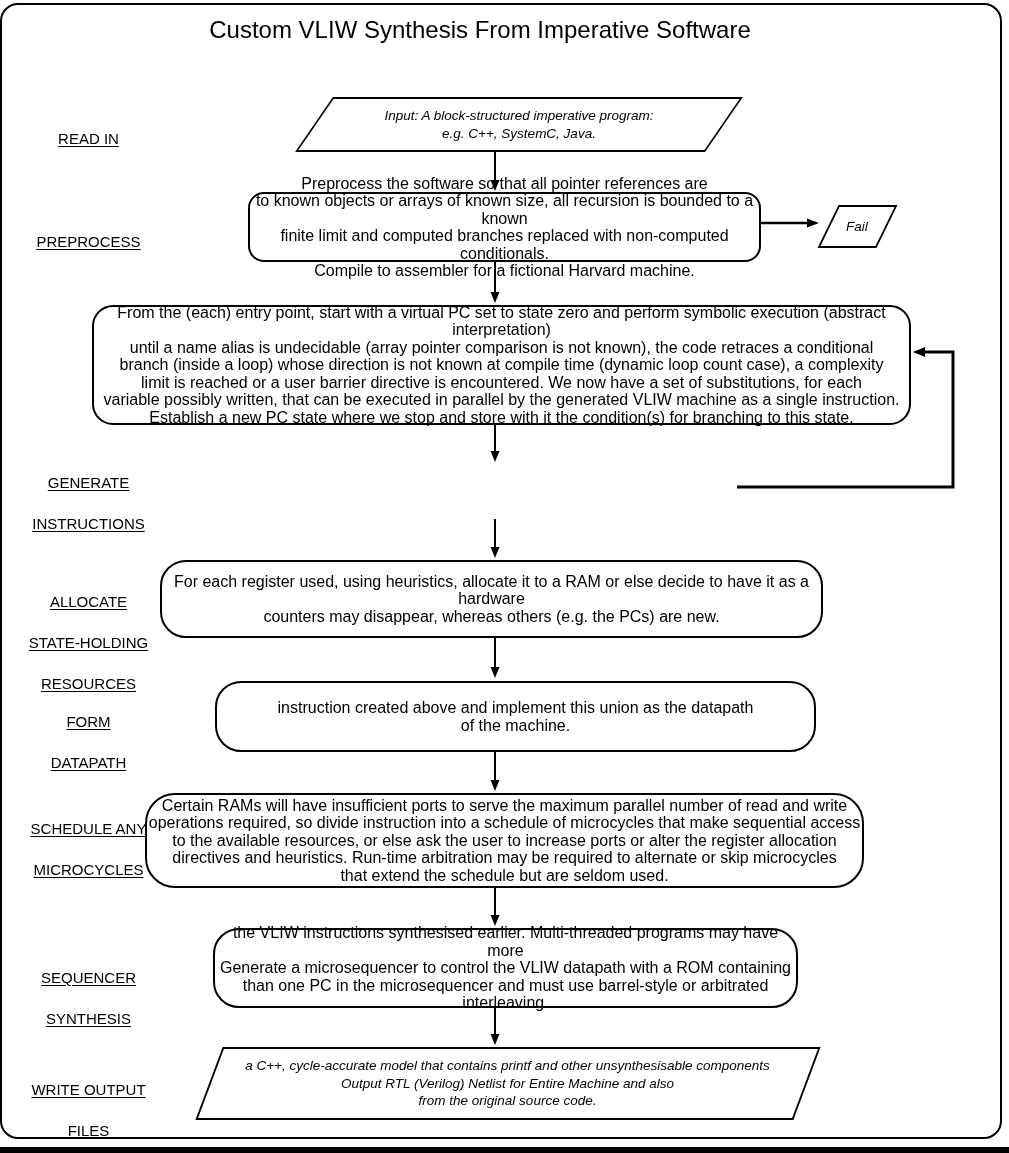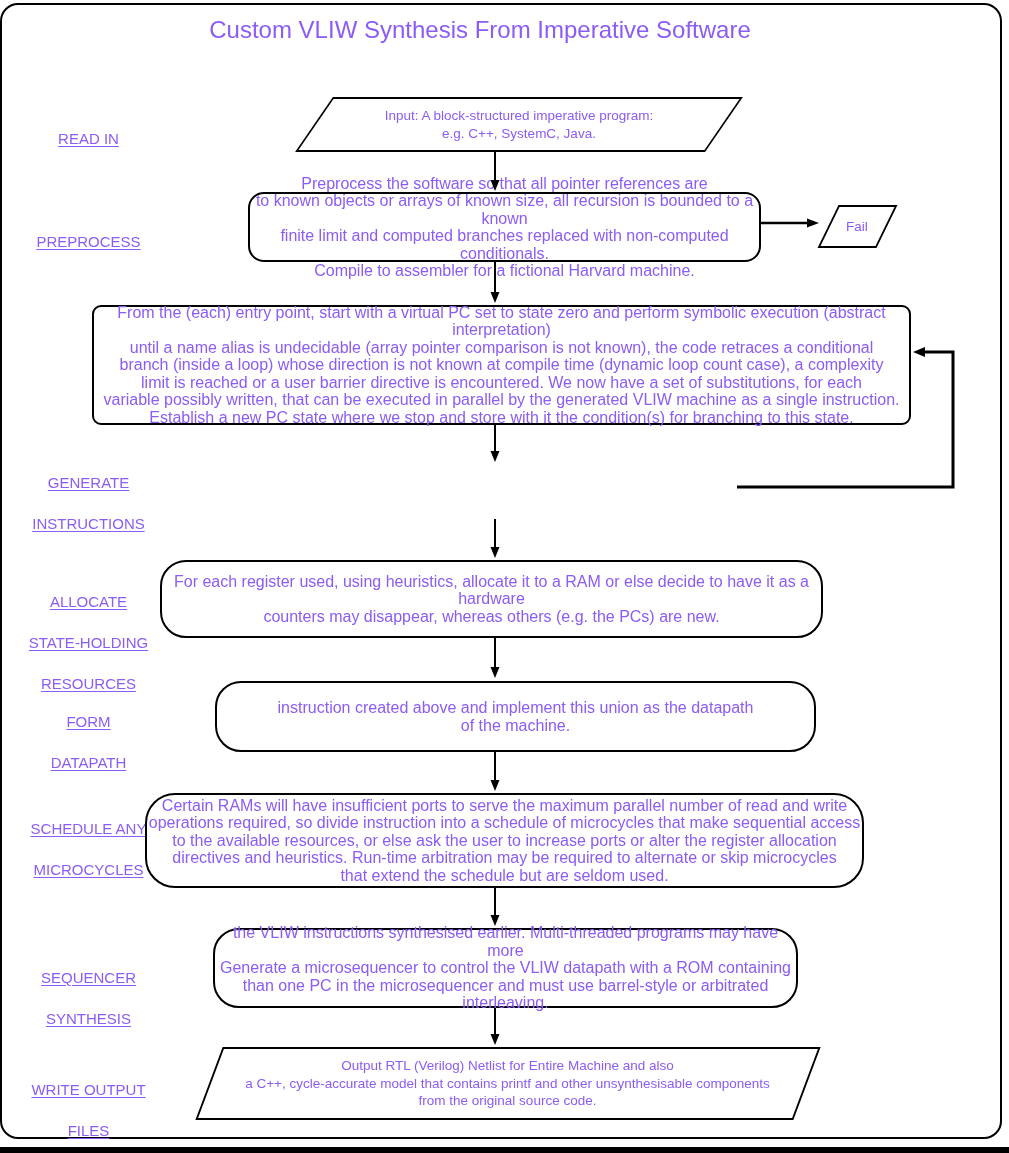--- a/index.html
+++ b/index.html
@@ -1,18 +1,18 @@
 <!DOCTYPE html>
 <html><head>
 <meta charset="utf-8">
 <style>
   html,body { margin:0; padding:0; background:#fff; }
   #canvas {
     position:relative; width:1009px; height:1153px; background:#ffffff;
-    font-family:"Liberation Sans", sans-serif; color:#8b5cf6; overflow:hidden;
+    font-family:"Liberation Sans", sans-serif; color:#000000; overflow:hidden;
   }
   .frame {
     position:absolute; left:0px; top:3px; width:1002px; height:1136px;
     border:2px solid #000; border-radius:18px; box-sizing:border-box;
   }
   .title {
     position:absolute; left:100px; top:16px; width:760px;
     text-align:center; font-size:24px; letter-spacing:0px; white-space:nowrap;
   }
   .credit { position:absolute; left:838px; top:14px; font-size:13px; line-height:16.5px; }
@@ -24,21 +24,21 @@
   .box {
     position:absolute; box-sizing:border-box; border:2px solid #000; background:#fff;
     display:flex; flex-direction:column; justify-content:center;
     text-align:center; font-size:16px; line-height:17.5px;
   }
   .para {
     position:absolute; display:flex; flex-direction:column; justify-content:center;
     text-align:center; font-size:13.5px; line-height:17.5px;
   }
   .para .skew { position:absolute; top:0; bottom:0; border:2px solid #000; box-sizing:border-box; background:#fff; }
-  .para .pcontent { position:relative; }
+  .para .pcontent { position:relative;font-style:italic; }
   svg.connectors { position:absolute; left:0; top:0; pointer-events:none; }
   .bottombar { position:absolute; left:0; top:1147px; width:1009px; height:6px; background:#000; }
 </style>
 </head>
 <body>
 
 <div id="canvas">
 
   <div class="frame"></div>
 
@@ -88,21 +88,21 @@
     <div>to known objects or arrays of known size, all recursion is bounded to a known</div>
     <div>finite limit and computed branches replaced with non-computed conditionals.</div>
     <div>Compile to assembler for a fictional Harvard machine.</div>
   </div>
 
   <div class="para" style="left:817px;top:205px;width:80px;height:43px">
     <div class="skew" style="left:10.5px;right:10.5px;transform:skewX(-26deg)"></div>
     <div class="pcontent">Fail</div>
   </div>
 
-  <div class="box" style="left:92px;top:305px;width:819px;height:120px;border-radius:9px">
+  <div class="box" style="left:92px;top:305px;width:819px;height:120px;border-radius:21px">
     <div>From the (each) entry point, start with a virtual PC set to state zero and perform symbolic execution (abstract interpretation)</div>
     <div>until a name alias is undecidable (array pointer comparison is not known), the code retraces a conditional</div>
     <div>branch (inside a loop) whose direction is not known at compile time (dynamic loop count case), a complexity</div>
     <div>limit is reached or a user barrier directive is encountered.  We now have a set of substitutions, for each</div>
     <div>variable possibly written, that can be executed in parallel by the generated VLIW machine as a single instruction.</div>
     <div>Establish a new PC state where we stop and store with it the condition(s) for branching to this state.</div>
   </div>
 
 
   <div class="box" style="left:160px;top:560px;width:663px;height:78px;border-radius:26px">
@@ -124,22 +124,22 @@
   </div>
 
   <div class="box" style="left:213px;top:928px;width:585px;height:80px;border-radius:26px">
     <div>the VLIW instructions synthesised earlier.  Multi-threaded programs may have more</div>
     <div>Generate a microsequencer to control the VLIW datapath with a ROM containing</div>
     <div>than one PC in the microsequencer and must use barrel-style  or arbitrated interleaving.</div>
   </div>
 
   <div class="para" style="left:195px;top:1047px;width:625px;height:73px">
     <div class="skew" style="left:13.5px;right:13.5px;transform:skewX(-20.5deg)"></div>
+    <div class="pcontent">a C++, cycle-accurate  model that contains printf and other unsynthesisable components</div>
     <div class="pcontent">Output RTL (Verilog) Netlist for Entire Machine and also</div>
-    <div class="pcontent">a C++, cycle-accurate  model that contains printf and other unsynthesisable components</div>
     <div class="pcontent">from the original source code.</div>
   </div>
 
   <svg class="connectors" width="1009" height="1153" viewBox="0 0 1009 1153">
     <g stroke="#000" stroke-width="2" fill="#000">
       <path d="M495 152 V181" fill="none"></path>
       <polygon points="490.5,180 499.5,180 495,191" stroke="none"></polygon>
 
       <path d="M495 262 V293" fill="none"></path>
       <polygon points="490.5,292 499.5,292 495,303" stroke="none"></polygon>

